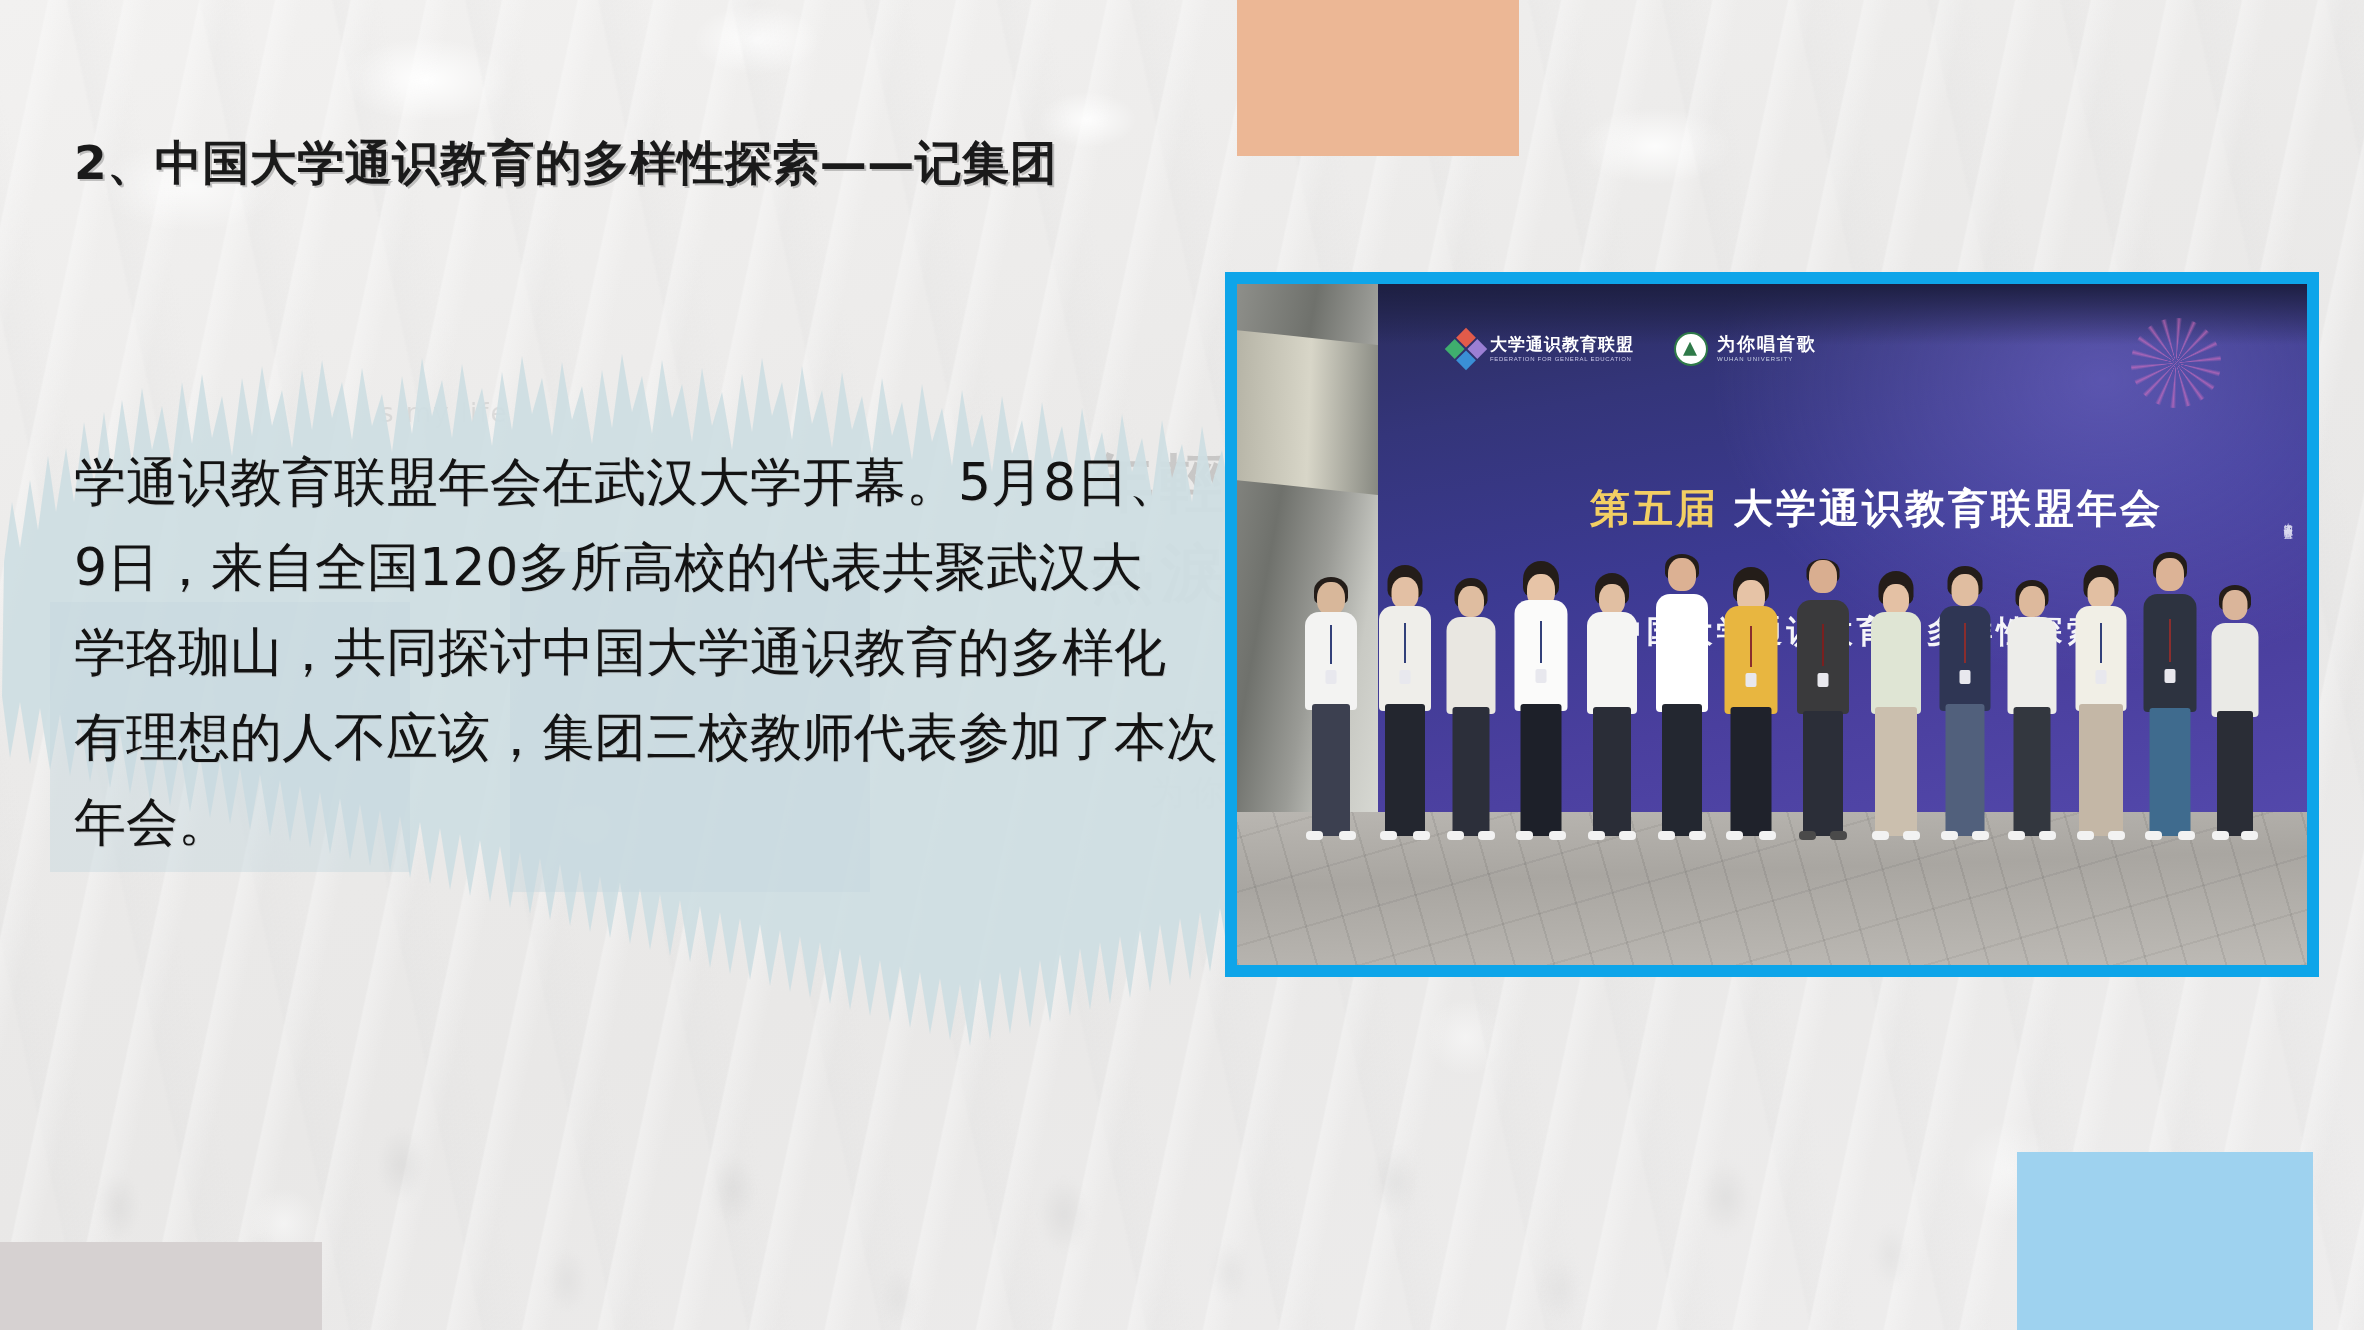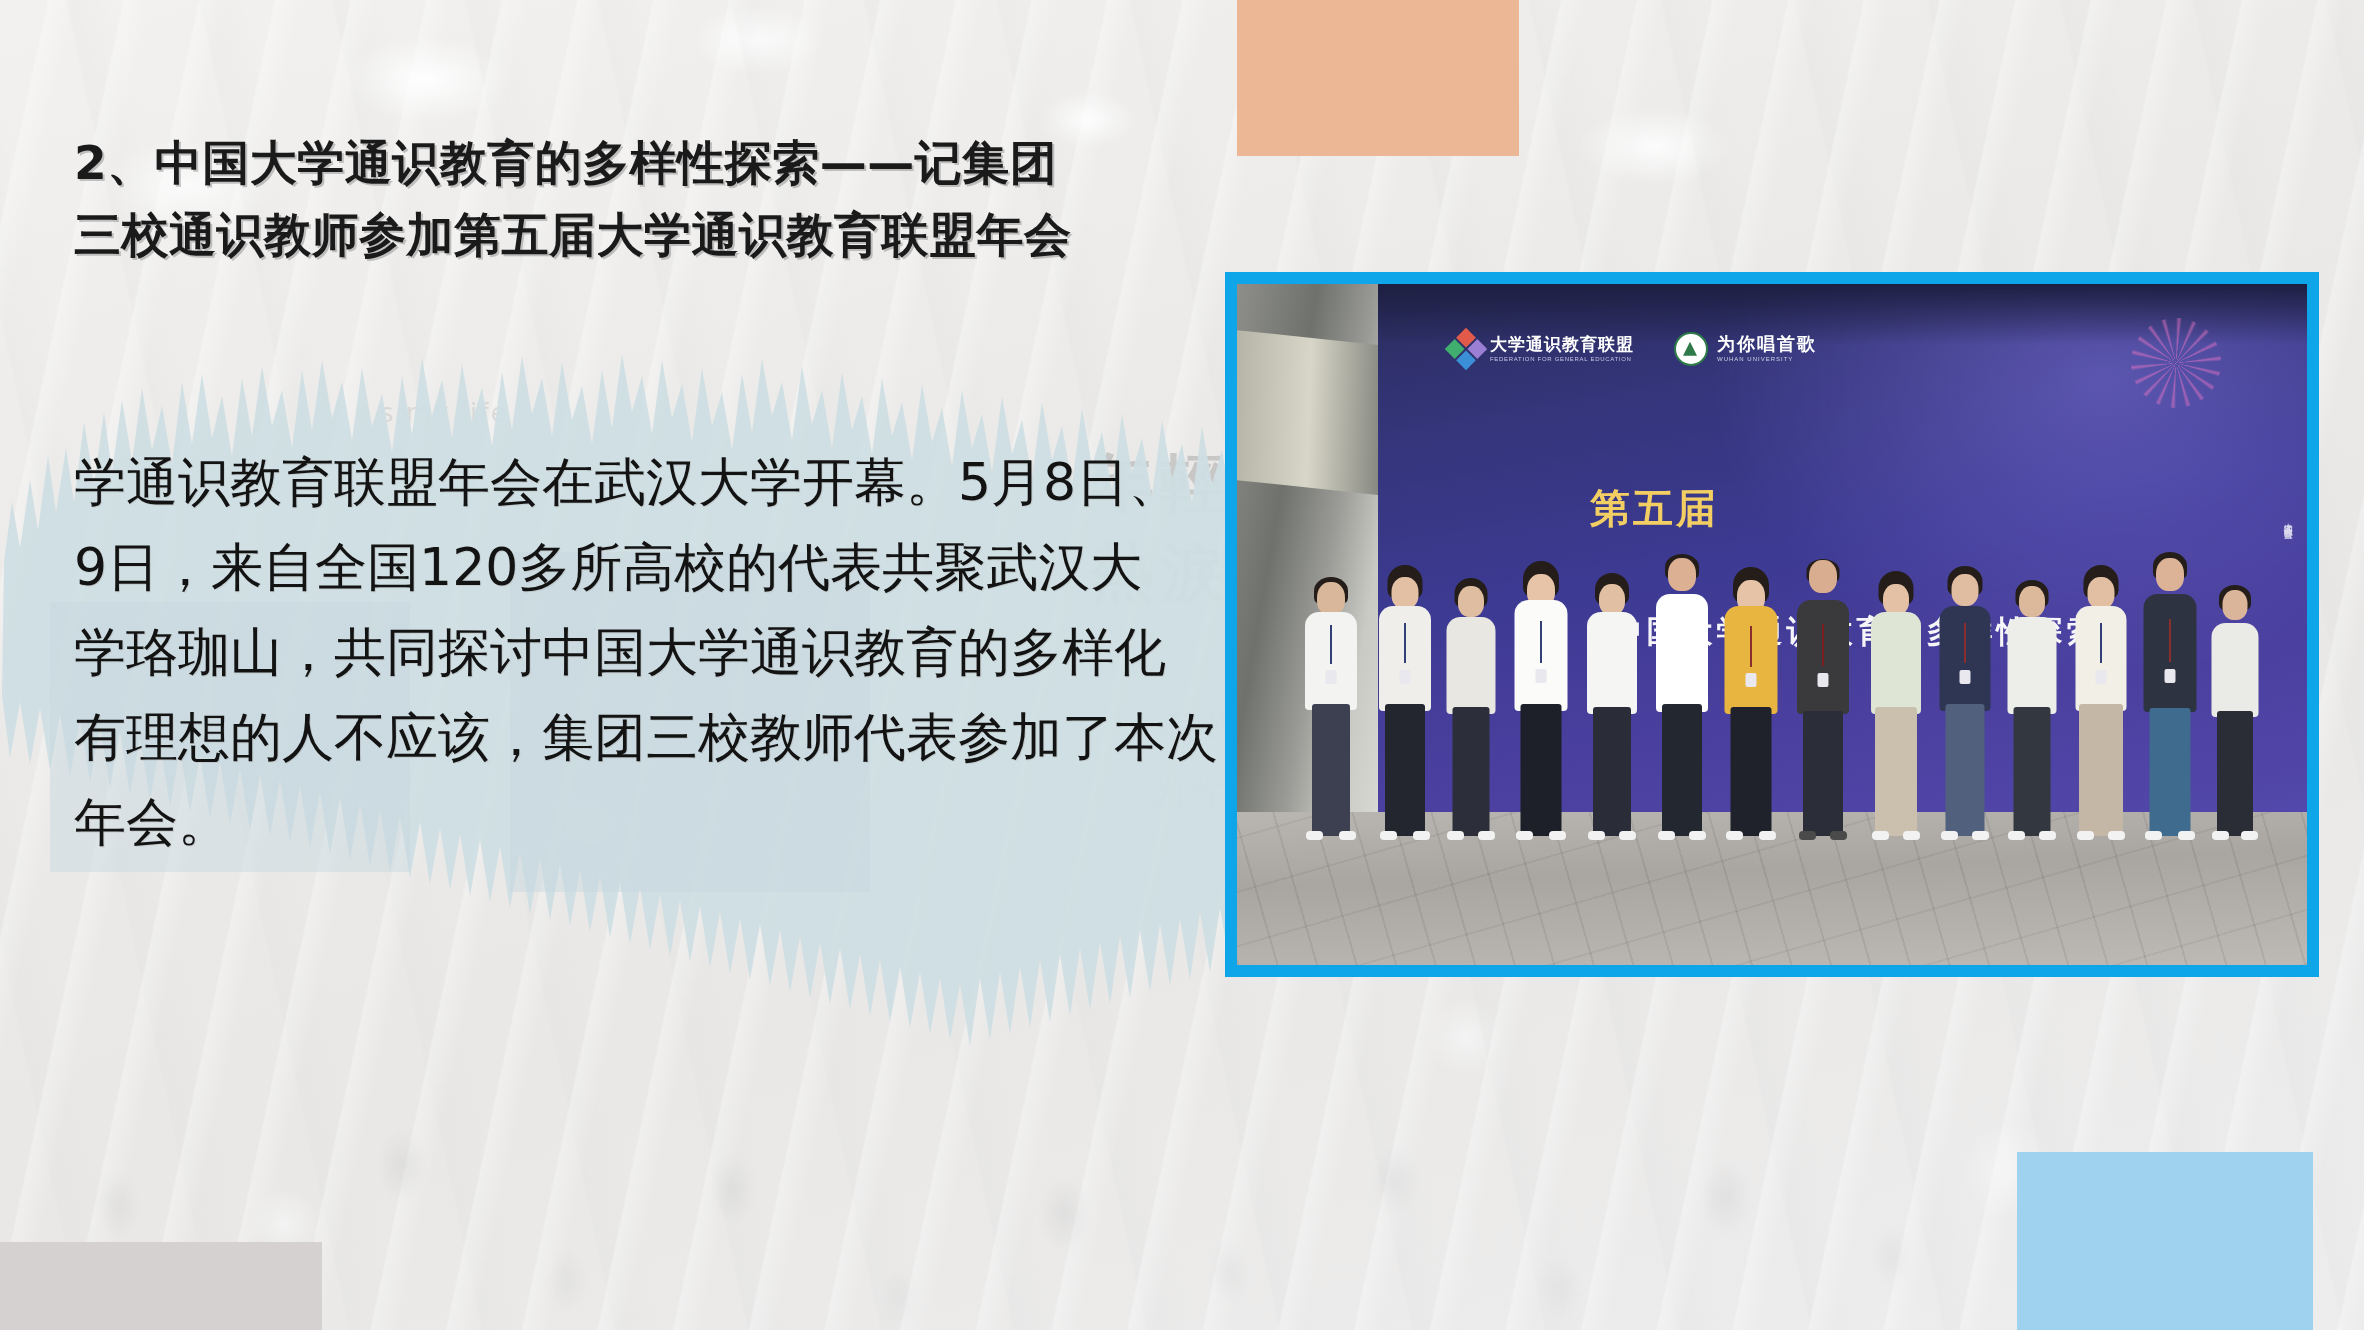--- a/index.html
+++ b/index.html
@@ -299,21 +299,20 @@
         L160,448 L150,386 L140,442 L130,380 L120,436 L110,374 L100,430
         L90,368 L80,424 L70,362 L60,418 L50,356 L40,412 L30,350 L20,406
         L12,344 Z"></path>
       <path fill="#c5d8de" opacity="0.45" d="
         M60,250 L60,520 L420,520 L420,250 Z M520,200 L520,540 L880,540 L880,200 Z"></path>
     </svg>
   </div>
 
   <h1 class="title">
     <span class="tline">2、中国大学通识教育的多样性探索——记集团</span>
-    <span class="tline">三校通识教师参加第五届大学通识教育联盟年会</span>
   </h1>
 
   <div class="body-copy">
     <span class="bline">学通识教育联盟年会在武汉大学开幕。5月8日、</span>
     <span class="bline">9日，来自全国120多所高校的代表共聚武汉大</span>
     <span class="bline">学珞珈山，共同探讨中国大学通识教育的多样化</span>
     <span class="bline">有理想的人不应该，集团三校教师代表参加了本次</span>
     <span class="bline">年会。</span>
   </div>
 
@@ -342,20 +341,21 @@
           <span class="ph-seal"></span>
           <span class="ph-logo-txt">
             <span class="ph-wu-cn">为你唱首歌</span>
             <span class="ph-wu-en">WUHAN UNIVERSITY</span>
           </span>
         </div>
       </div>
 
       <div class="ph-head">
         <span class="ph-head-a">第五届</span>
+        <span class="ph-head-b">大学通识教育联盟年会</span>
       </div>
       <div class="ph-sub">中国大学通识教育的多样性探索</div>
       <div class="ph-side">大学通识教育联盟</div>
 
       <div class="ph-ground"></div>
 
       <div class="ph-people">
 
         <div class="person" style="left:4%;width:62px;height:78%;">
           <div class="p-hair" style="width:34px;height:28px;bottom:70%;"></div>

